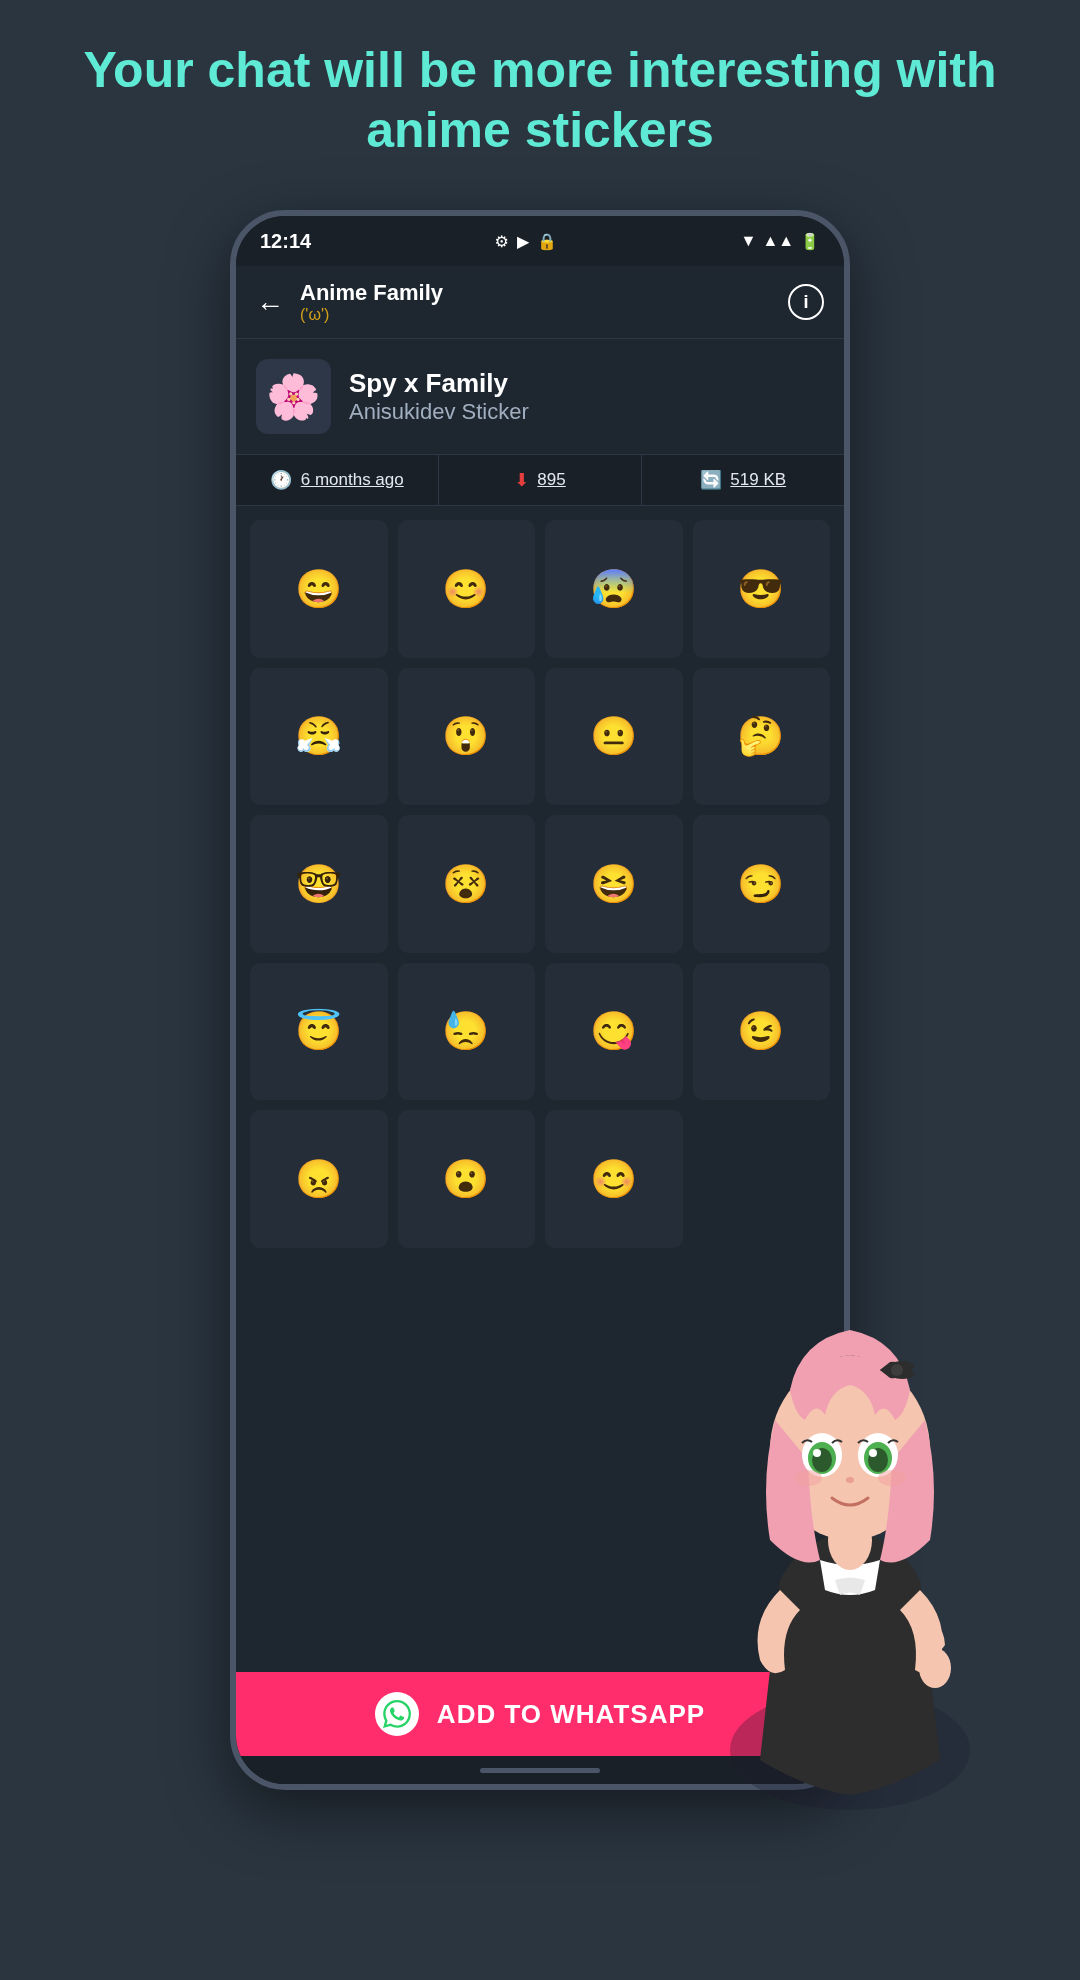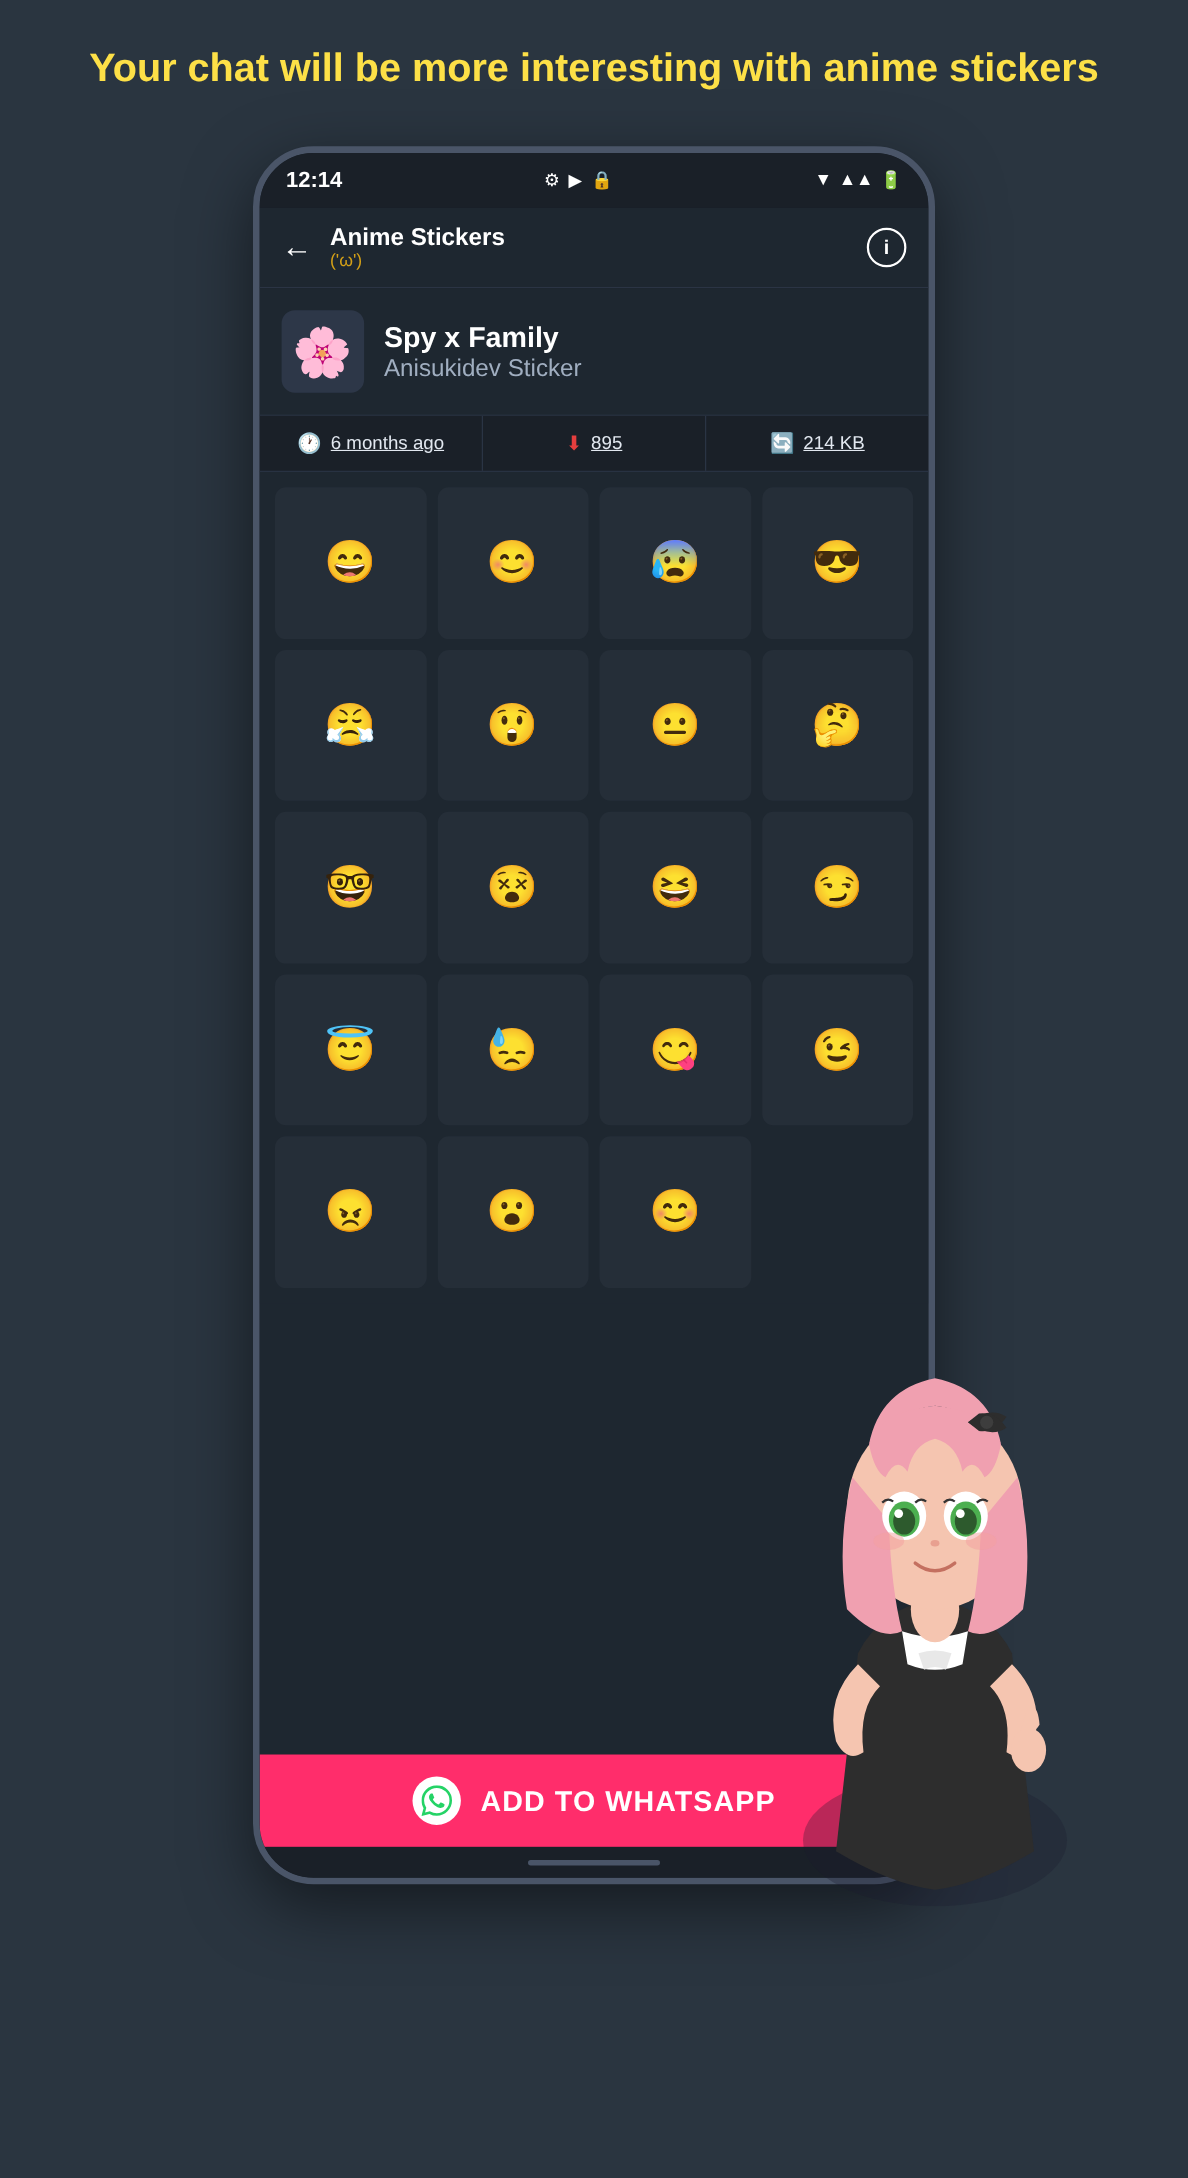--- a/index.html
+++ b/index.html
@@ -19,23 +19,23 @@
 
     .main-title {
       font-size: 72px;
       font-weight: 900;
       color: #ffffff;
       line-height: 1.1;
       margin-bottom: 16px;
     }
 
     .sub-title {
-      font-size: 36px;
+      font-size: 50px;
       font-weight: 700;
-      color: #fde047;
+      color: #5eead4;
       line-height: 1.2;
     }
 
     .phone-wrapper {
       display: flex;
       justify-content: center;
       margin-top: 30px;
       position: relative;
     }
 
@@ -329,21 +329,21 @@
         <div class="status-right">
           <span class="status-icon">▼</span>
           <span class="status-icon">▲▲</span>
           <span class="status-icon">🔋</span>
         </div>
       </div>
 
       <div class="app-header">
         <div class="back-btn">←</div>
         <div class="header-center">
-          <div class="app-title">Anime Stickers</div>
+          <div class="app-title">Anime Family</div>
           <div class="app-subtitle">('ω')</div>
         </div>
         <div class="info-btn">i</div>
       </div>
 
       <div class="sticker-pack-header">
         <div class="pack-icon">🌸</div>
         <div class="pack-info">
           <div class="pack-name">Spy x Family</div>
           <div class="pack-author">Anisukidev Sticker</div>
@@ -354,21 +354,21 @@
         <div class="stat-item">
           <span class="stat-icon">🕐</span>
           <span class="stat-text">6 months ago</span>
         </div>
         <div class="stat-item">
           <span class="stat-icon" style="color:#e53e3e;">⬇</span>
           <span class="stat-text">895</span>
         </div>
         <div class="stat-item">
           <span class="stat-icon" style="color:#48bb78;">🔄</span>
-          <span class="stat-text">214 KB</span>
+          <span class="stat-text">519 KB</span>
         </div>
       </div>
 
       <div class="sticker-scroll-area">
         <div class="sticker-grid">
           <div class="sticker-cell sticker-1"></div>
           <div class="sticker-cell sticker-2"></div>
           <div class="sticker-cell sticker-3"></div>
           <div class="sticker-cell sticker-4"></div>
           <div class="sticker-cell sticker-5"></div>

